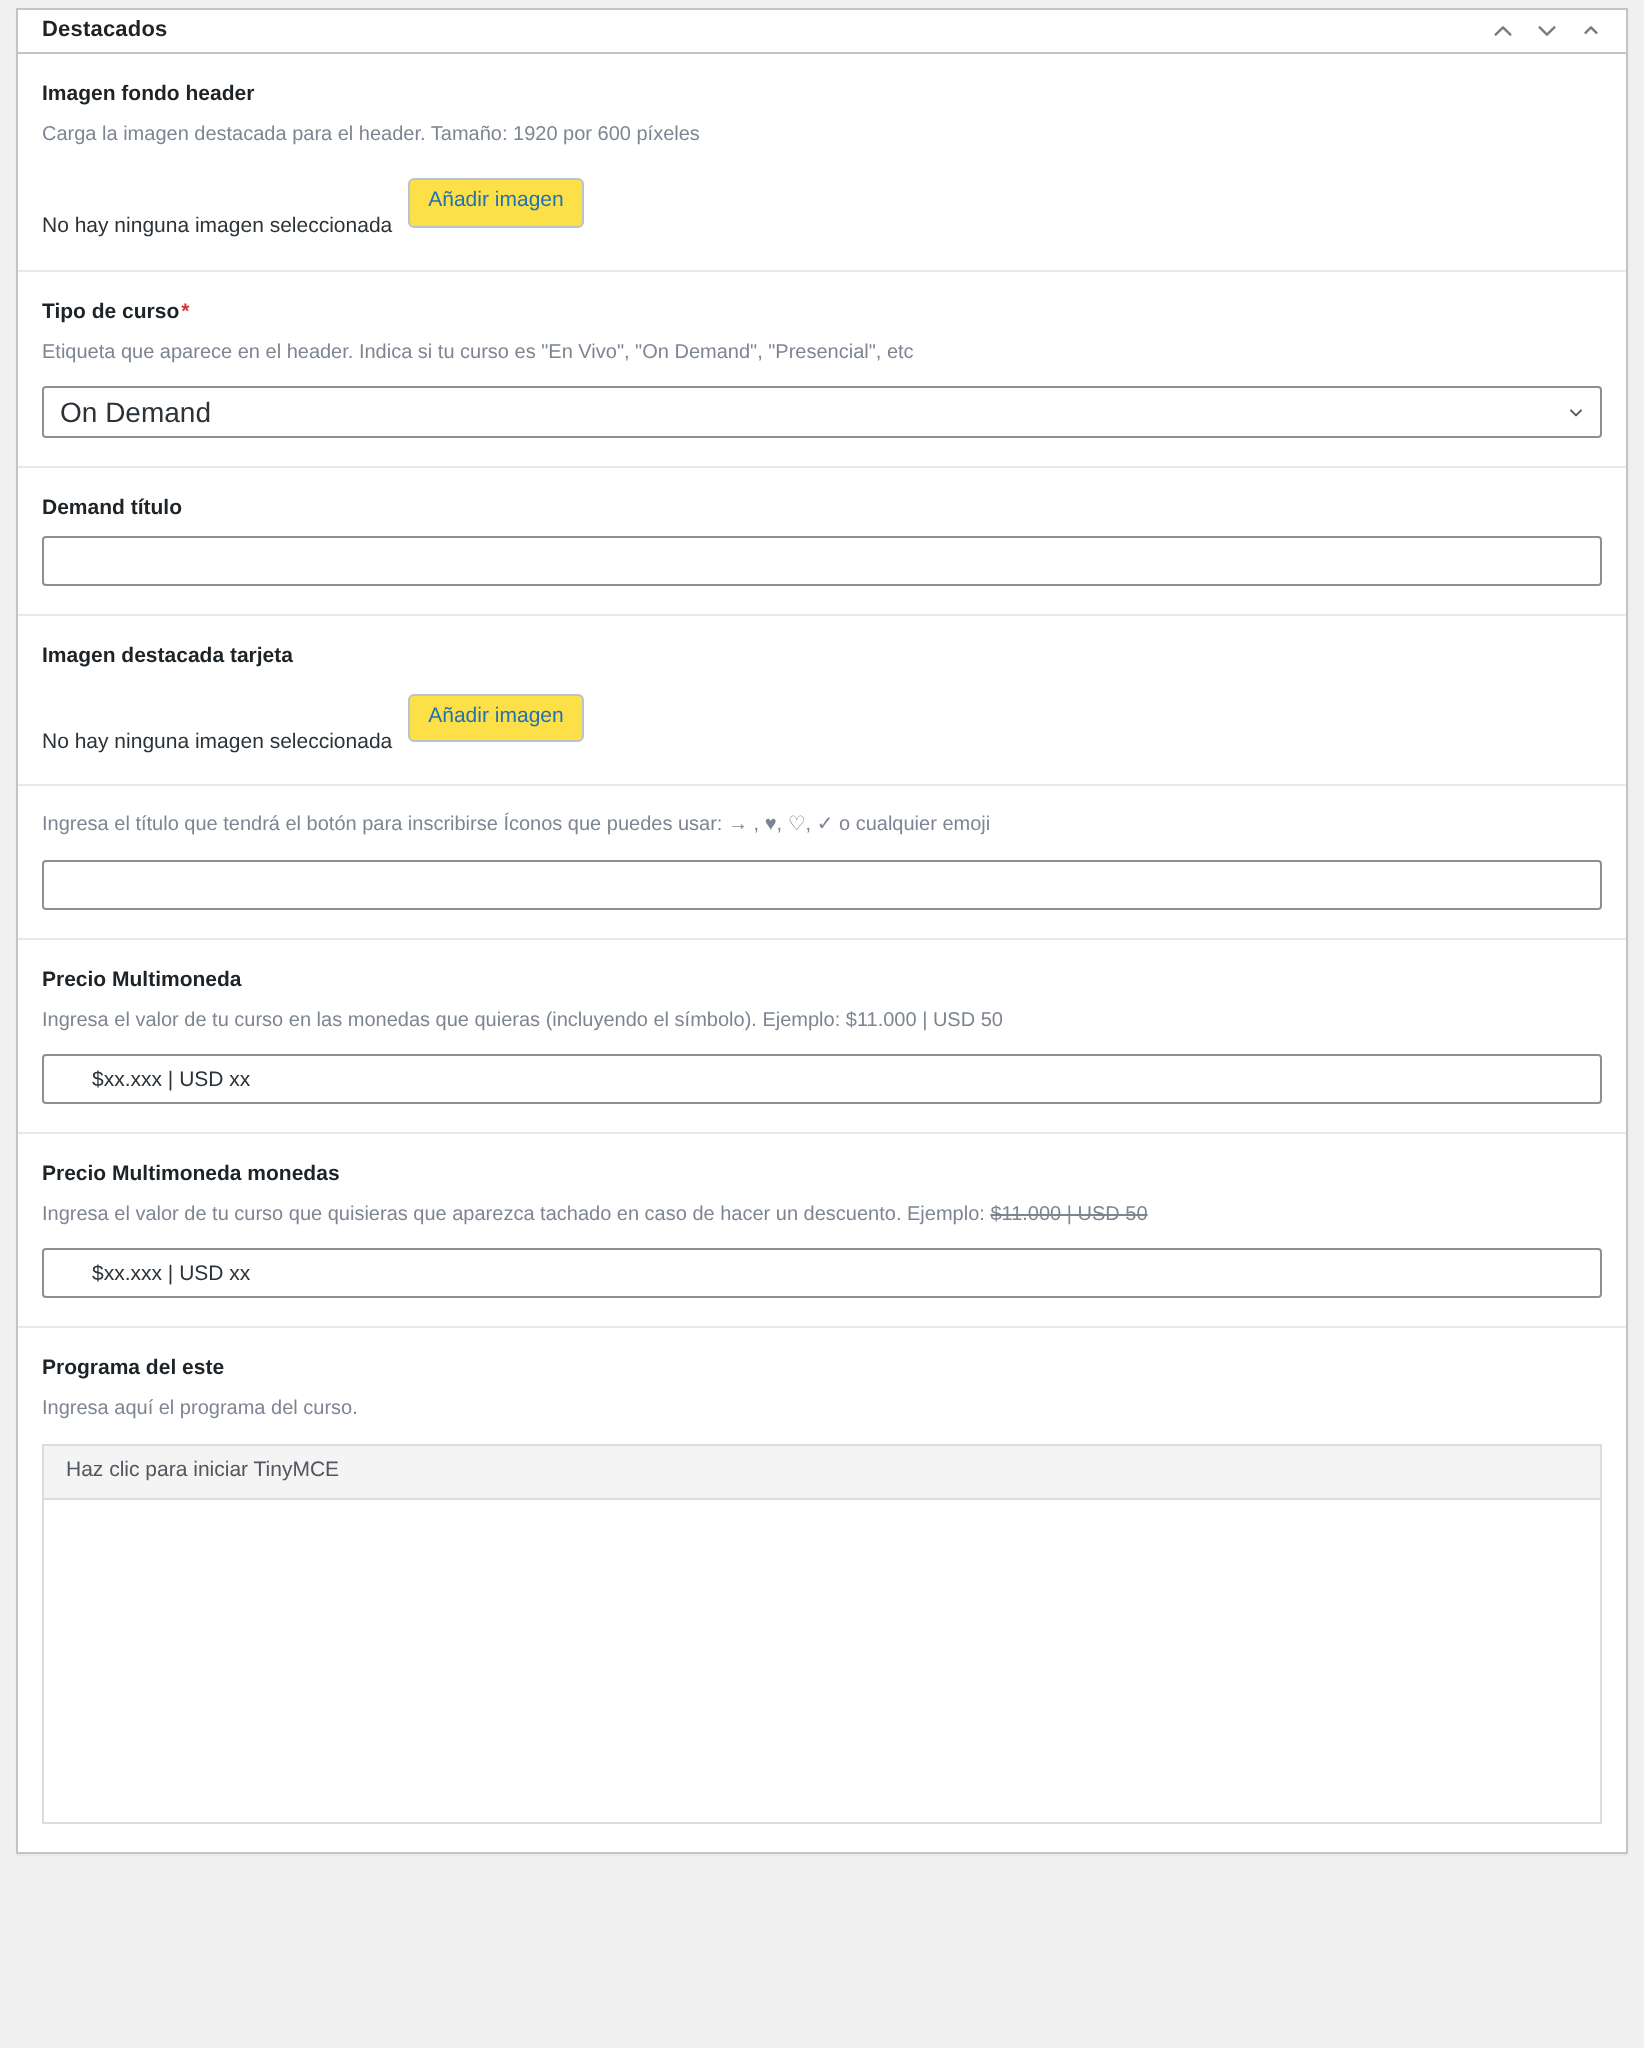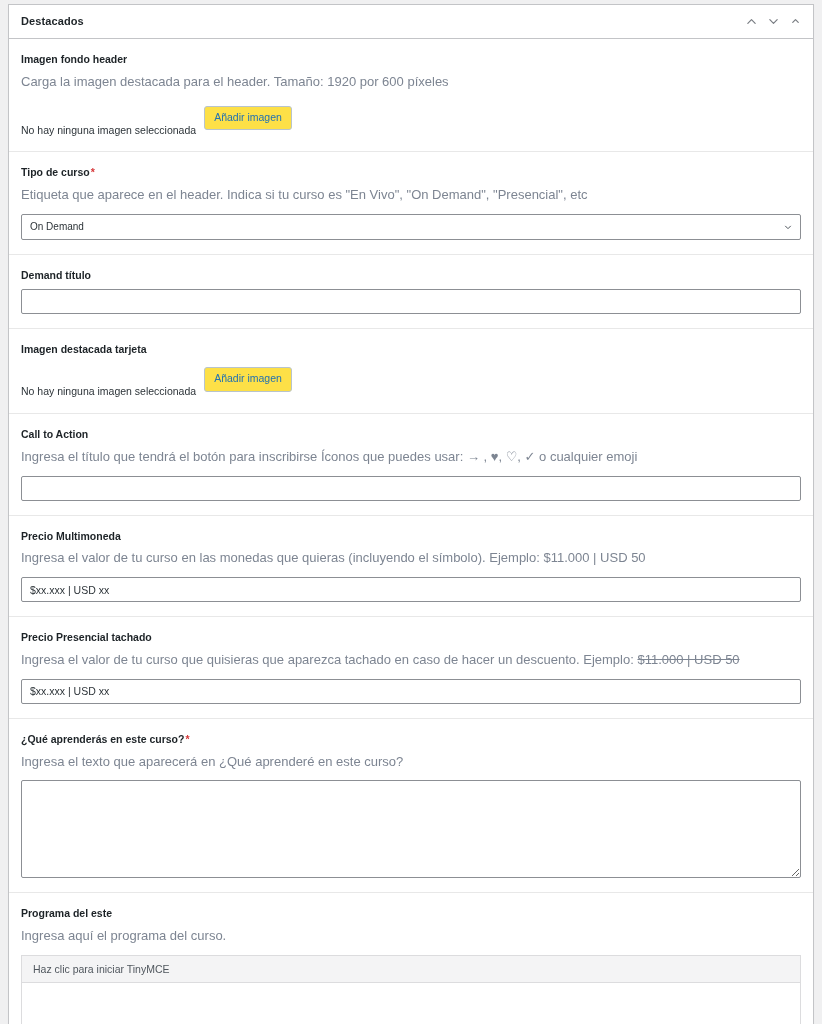--- a/index.html
+++ b/index.html
@@ -21,21 +21,21 @@
     border: 1px solid #c3c4c7;
     box-shadow: 0 1px 1px rgba(0,0,0,.04);
     width: 100%;
   }
   
   .postbox-header {
     display: flex;
     align-items: center;
     justify-content: space-between;
     border-bottom: 1px solid #c3c4c7;
-    height: 34px;
+    height: 22px;
     padding: 0 8px 0 12px;
   }
   .postbox-title {
     font-size: 11px;
     font-weight: bold;
     color: #1d2327;
     line-height: 1.4;
     letter-spacing: .1px;
   }
   .handle-actions {
@@ -71,21 +71,21 @@
     line-height: 1.5;
     margin: 0 0 5px 0;
     display: block;
   }
   .req {
     color: #d63638;
     font-size: 10.5px;
     margin-left: 1px;
   }
   .field-desc {
-    font-size: 13px;
+    font-size: 10px;
     color: #7d8592;
     line-height: 1.45;
     margin: 0 0 9px 0;
     display: block;
   }
   .field-desc .strike { text-decoration: line-through; }
 
   
   .media-row {
     display: flex;
@@ -113,33 +113,33 @@
 
   
   .txt-input {
     width: 100%;
     height: 25px;
     border: 1px solid #8c8f94;
     border-radius: 2px;
     background: #fff;
     font-size: 10.5px;
     color: #2c3338;
-    padding: 2px 8px;
+    padding: 2px 24px;
     font-family: "Liberation Sans", "DejaVu Sans", sans-serif;
     outline: none;
     display: block;
   }
   .select-wrap { position: relative; width: 100%; }
   .sel-input {
     width: 100%;
     height: 26px;
     border: 1px solid #8c8f94;
     border-radius: 2px;
     background: #fff;
-    font-size: 10px;
+    font-size: 14px;
     color: #2c3338;
     padding: 2px 26px 2px 8px;
     font-family: "Liberation Sans", "DejaVu Sans", sans-serif;
     outline: none;
     -webkit-appearance: none;
     appearance: none;
     display: flex;
     align-items: center;
     cursor: pointer;
   }
@@ -248,42 +248,36 @@
 
     <div class="field-row">
       <span class="field-label">Imagen destacada tarjeta</span>
       <div class="media-row">
         <span class="media-none">No hay ninguna imagen seleccionada</span>
         <button class="btn-secondary">Añadir imagen</button>
       </div>
     </div>
 
     <div class="field-row">
-      <span class="field-label">Call to Action</span>
       <span class="field-desc">Ingresa el título que tendrá el botón para inscribirse Íconos que puedes usar: → , ♥, ♡, ✓ o cualquier emoji</span>
       <input class="txt-input" type="text" value="" style="">
     </div>
 
     <div class="field-row">
       <span class="field-label">Precio Multimoneda</span>
       <span class="field-desc">Ingresa el valor de tu curso en las monedas que quieras (incluyendo el símbolo). Ejemplo: $11.000 | USD 50</span>
       <input class="txt-input" type="text" value="$xx.xxx | USD xx" style="">
     </div>
 
     <div class="field-row">
-      <span class="field-label">Precio Presencial tachado</span>
+      <span class="field-label">Precio Multimoneda monedas</span>
       <span class="field-desc"><span>Ingresa el valor de tu curso que quisieras que aparezca tachado en caso de hacer un descuento. Ejemplo: </span><span class="strike">$11.000 | USD 50</span></span>
       <input class="txt-input" type="text" value="$xx.xxx | USD xx" style="">
     </div>
 
-    <div class="field-row">
-      <span class="field-label"><span>¿Qué aprenderás en este curso?</span><span class="req">*</span></span>
-      <span class="field-desc">Ingresa el texto que aparecerá en ¿Qué aprenderé en este curso?</span>
-      <textarea class="ta-input" style=""></textarea>
-    </div>
 
     <div class="field-row">
       <span class="field-label">Programa del este</span>
       <span class="field-desc">Ingresa aquí el programa del curso.</span>
       <div class="tinymce-box">
         <div class="tinymce-bar">
           <span class="tinymce-bar-label">Haz clic para iniciar TinyMCE</span>
         </div>
 
       </div>

